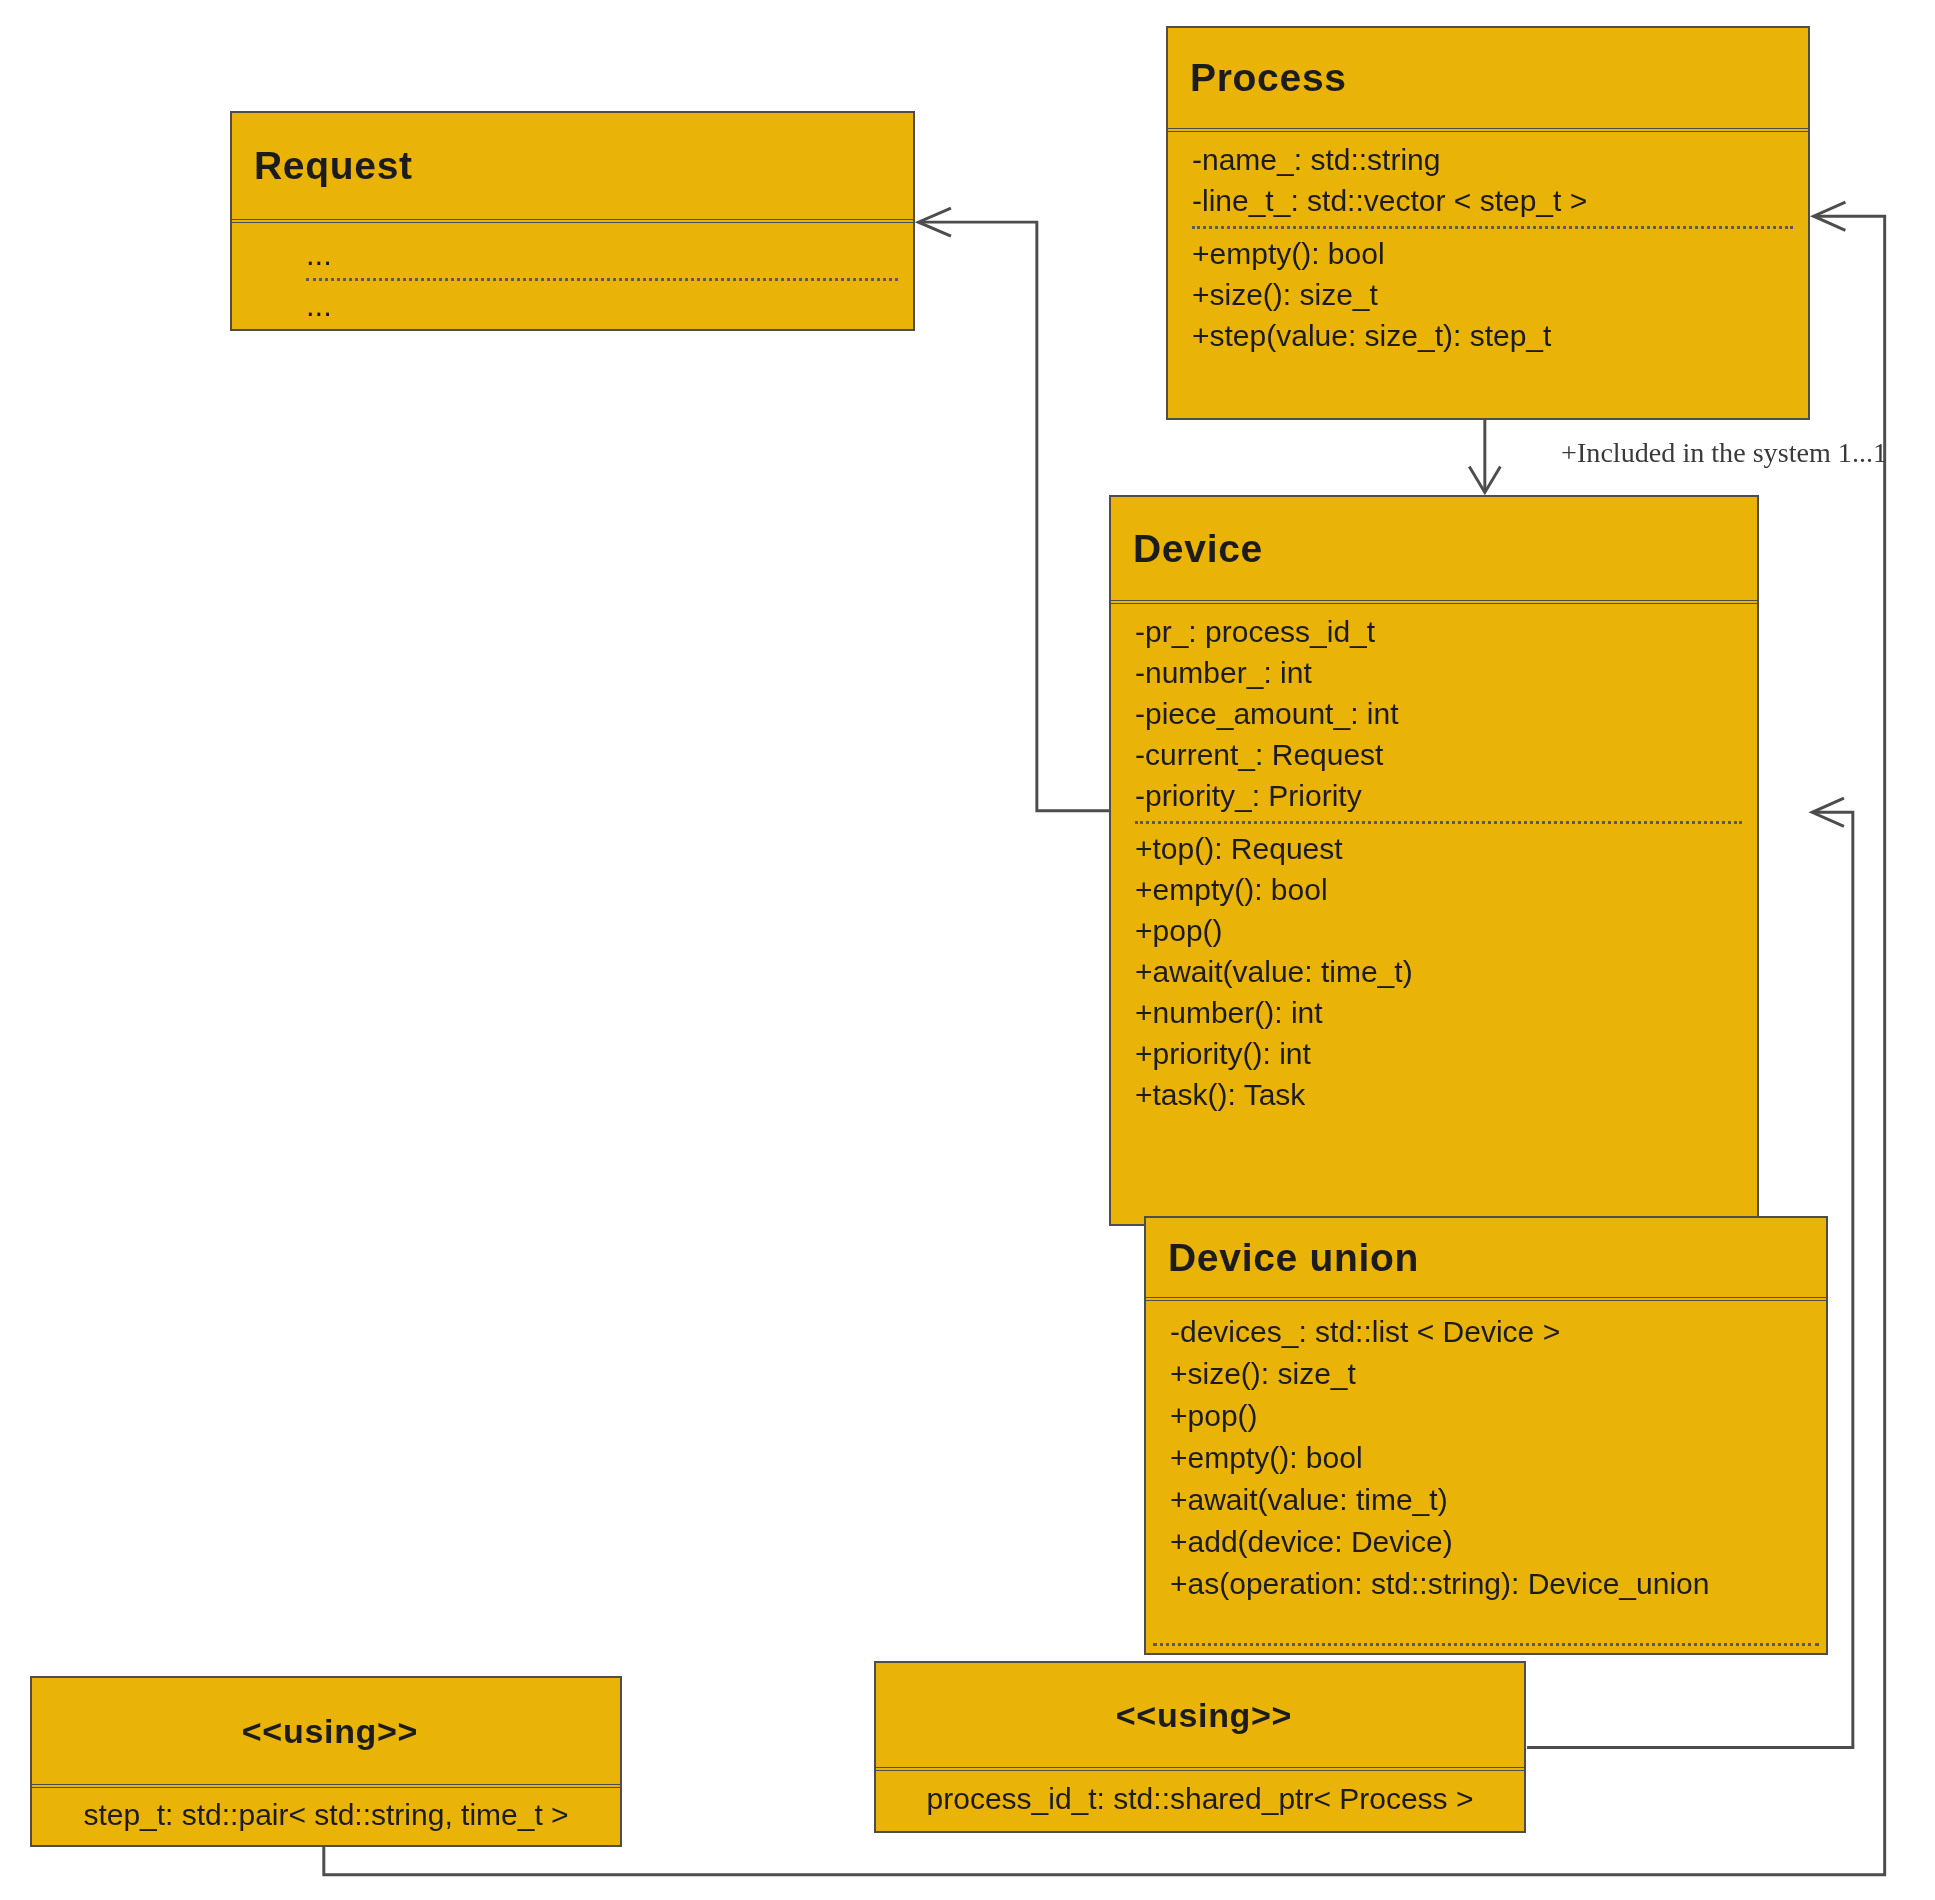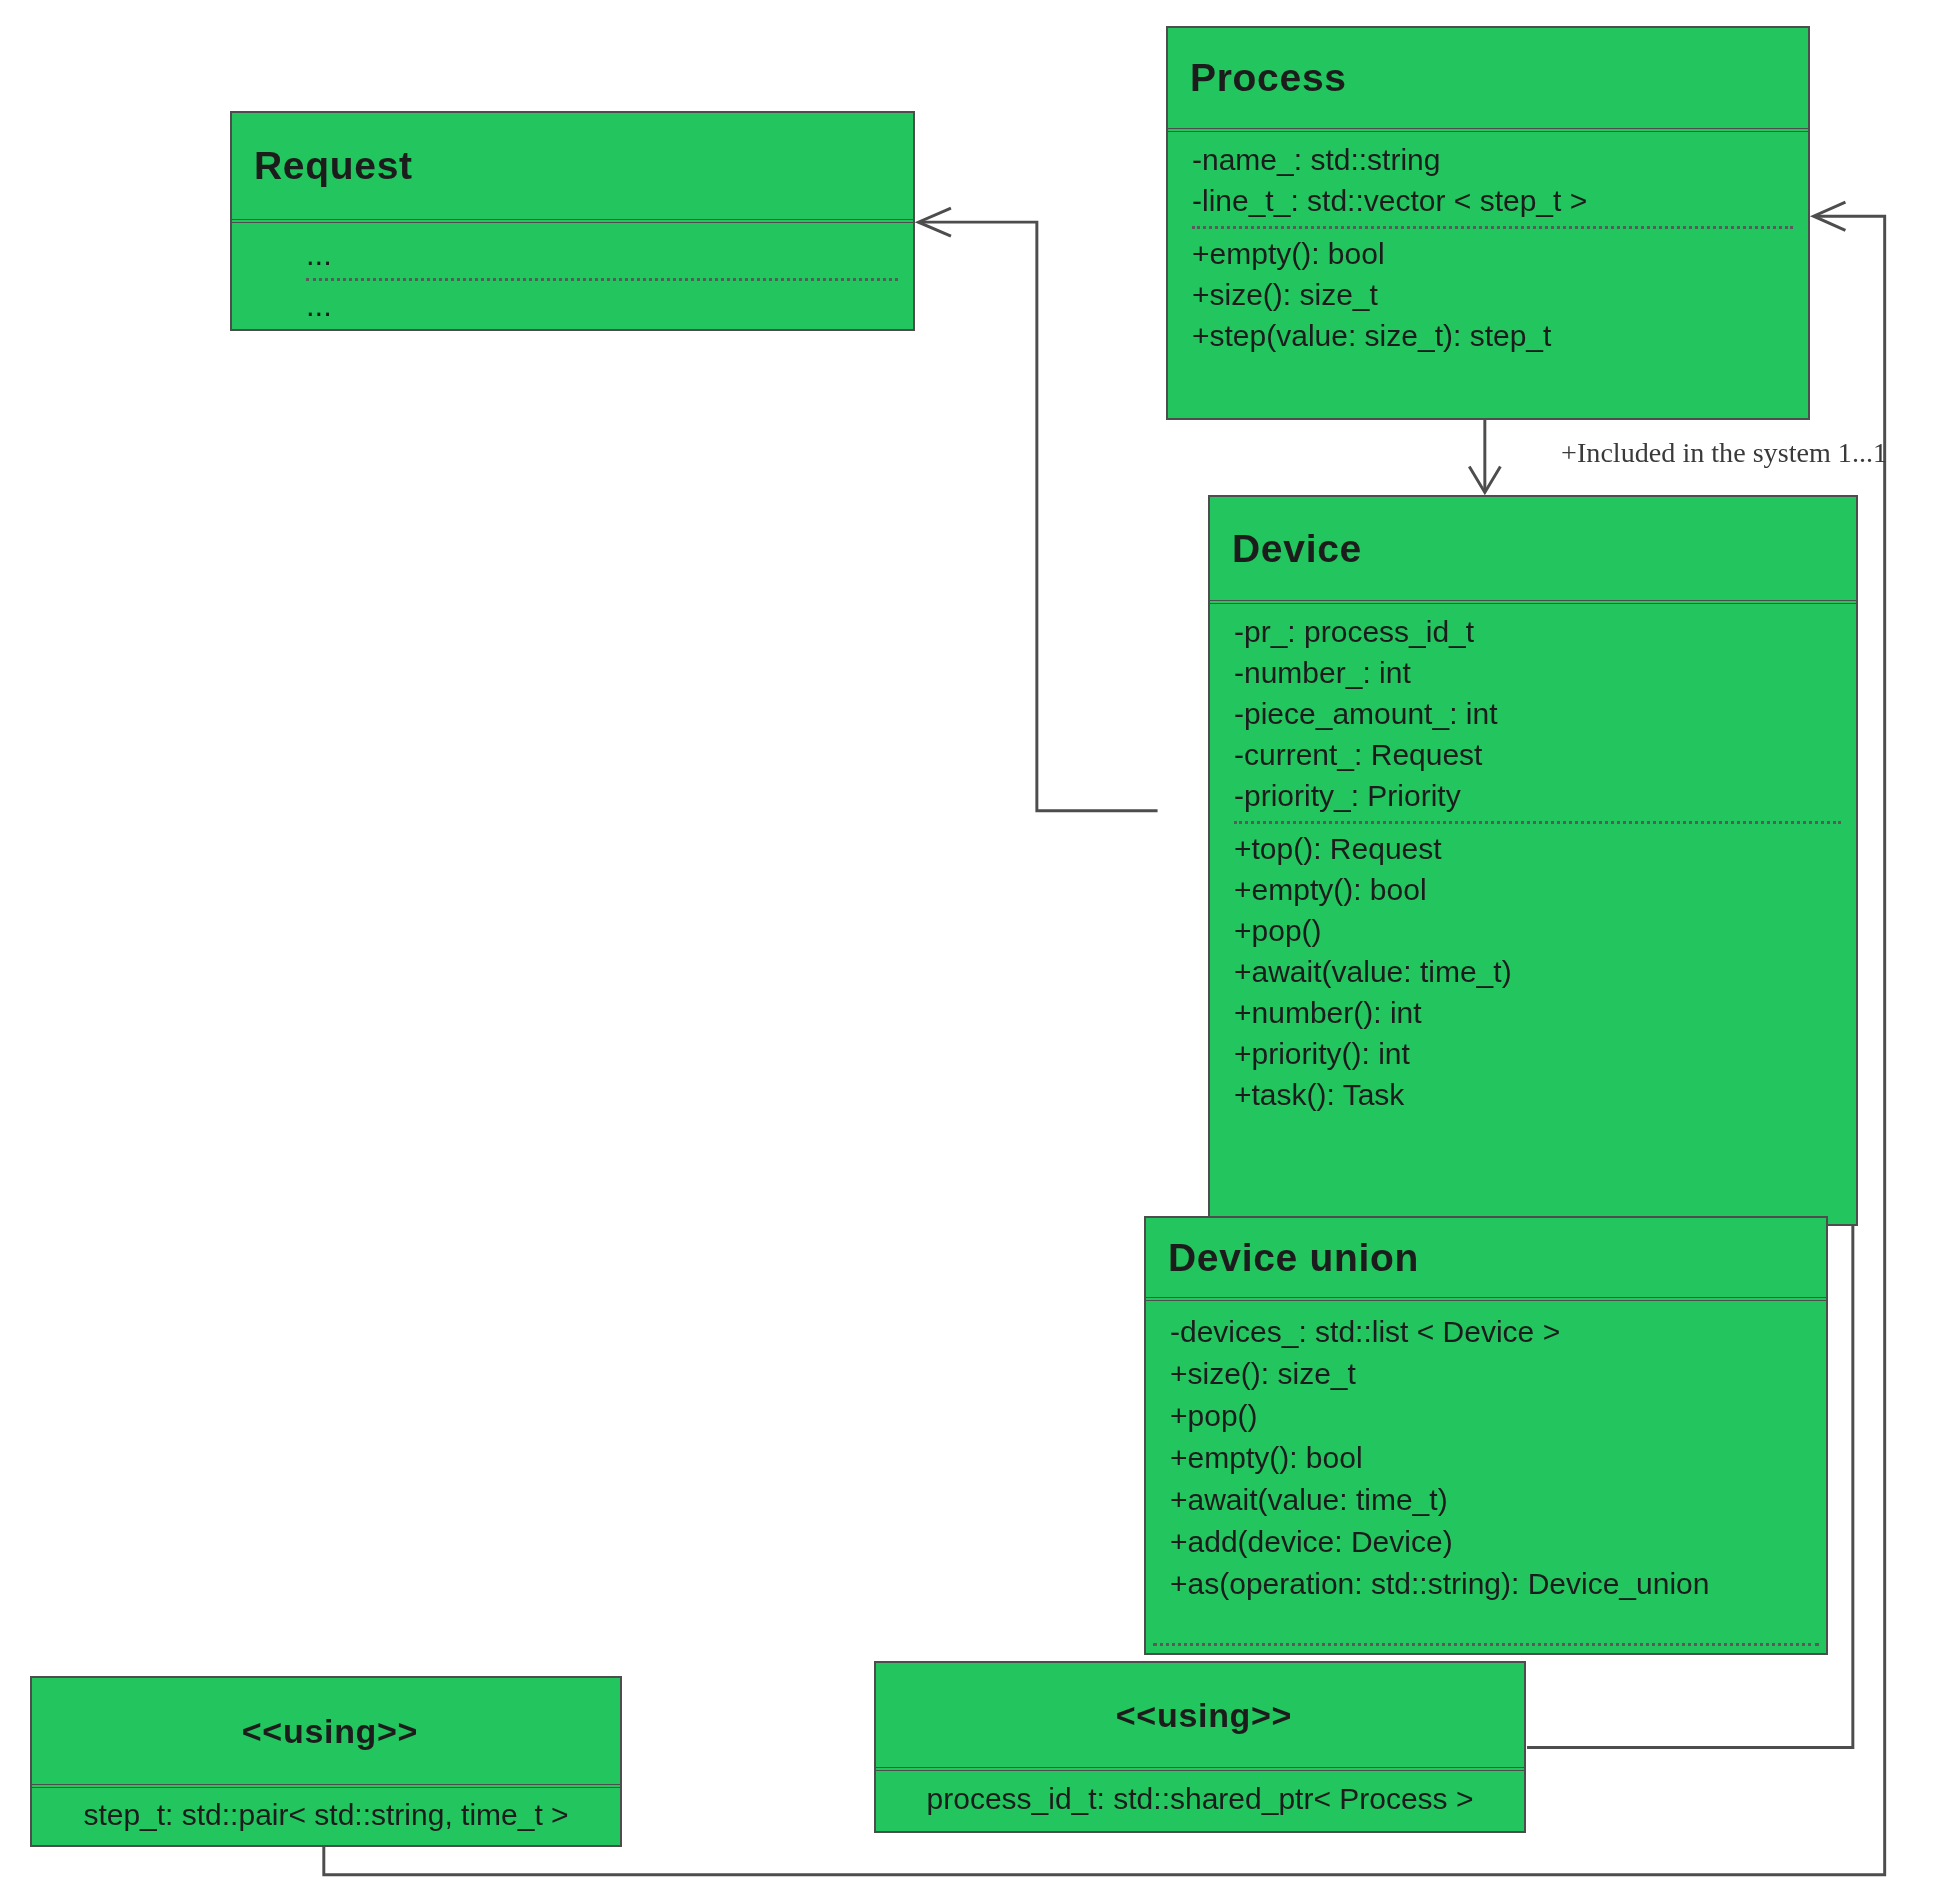--- a/index.html
+++ b/index.html
@@ -18,21 +18,21 @@
   }
   .connector-layer {
     position: absolute;
     left: 0;
     top: 0;
     width: 1936px;
     height: 1900px;
   }
   .uml-box {
     position: absolute;
-    background: #22c55e;
+    background: #eab308;
     border: 2.2px solid #4d4d4d;
     box-sizing: border-box;
   }
   .uml-title {
     display: flex;
     align-items: center;
     padding-left: 22px;
     font-size: 39px;
     font-weight: 600;
     letter-spacing: 0.7px;
@@ -135,21 +135,21 @@
     <div class="uml-body">
       <div class="member-row">-name_: std::string</div>
       <div class="member-row">-line_t_: std::vector &lt; step_t &gt;</div>
       <div class="dotted-divider"></div>
       <div class="member-row">+empty(): bool</div>
       <div class="member-row">+size(): size_t</div>
       <div class="member-row">+step(value: size_t): step_t</div>
     </div>
   </div>
 
-  <div class="uml-box" id="box-device" style="left:1208px; top:495px; width:650px; height:731px;">
+  <div class="uml-box" id="box-device" style="left:1109px; top:495px; width:650px; height:731px;">
     <div class="uml-title" style="height:107px;">Device</div>
     <div class="uml-body">
       <div class="member-row">-pr_: process_id_t</div>
       <div class="member-row">-number_: int</div>
       <div class="member-row">-piece_amount_: int</div>
       <div class="member-row">-current_: Request</div>
       <div class="member-row">-priority_: Priority</div>
       <div class="dotted-divider"></div>
       <div class="member-row">+top(): Request</div>
       <div class="member-row">+empty(): bool</div>

